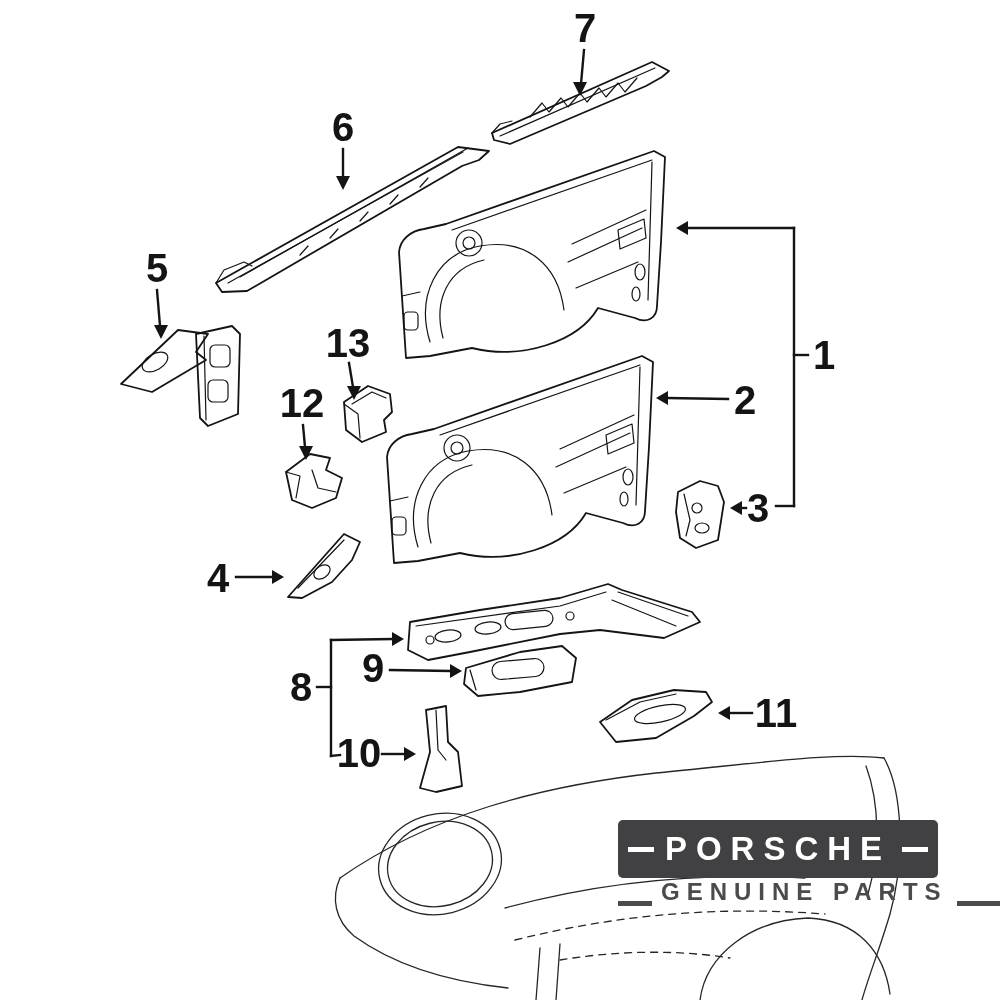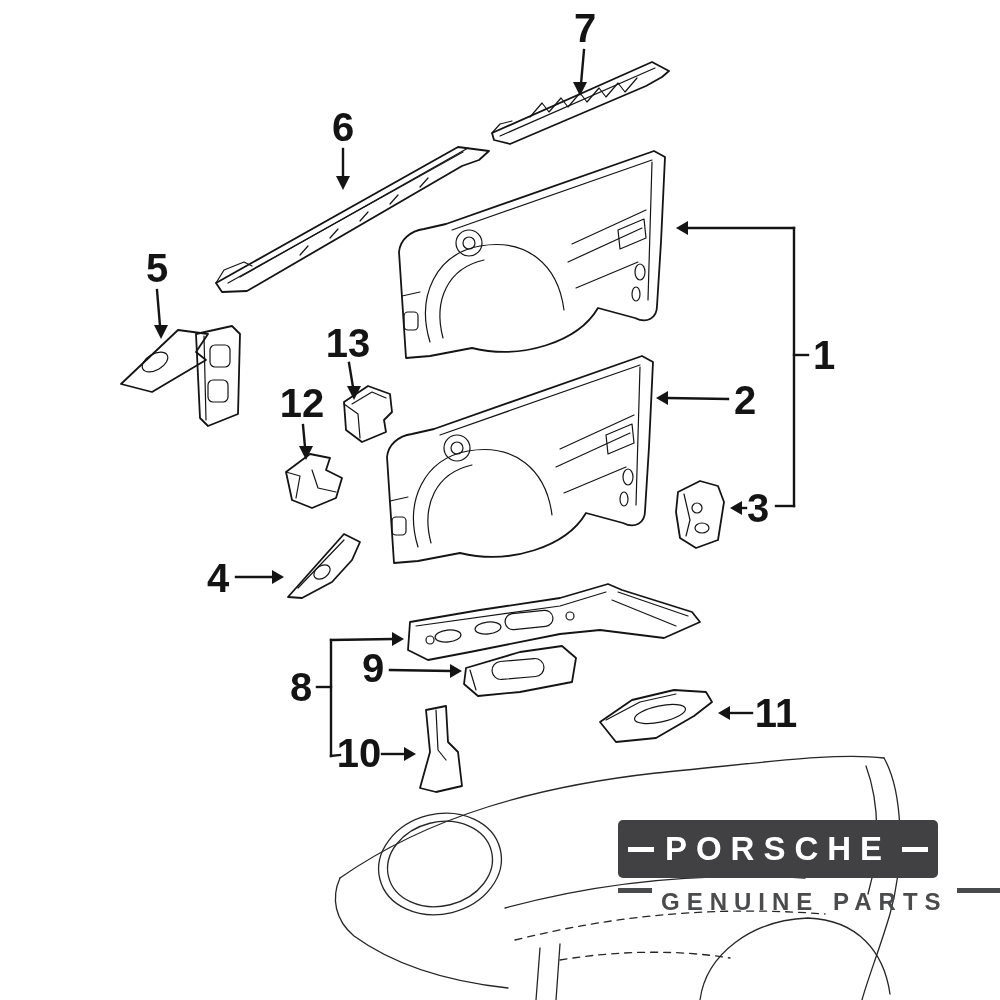--- a/index.html
+++ b/index.html
@@ -65,22 +65,21 @@
     flex: 1;
     text-align: center;
     color: var(--primary-text, #ffffff);
     font-size: 33px;
     font-weight: 700;
     letter-spacing: 9px;
     white-space: nowrap;
   }
   .logo-sub {
     display: flex;
-    align-items: flex-start;
-    margin-top: 10px;
+    align-items: flex-end;
     gap: 9px;
     width: 382px;
   }
   .sub-rule { height: 5px; background: var(--secondary-text, #4a4b4d); }
   .sub-rule.left { flex: 0 0 34px; }
   .sub-rule.right { flex: 1; }
   .sub-word {
     color: var(--secondary-text, #4a4b4d);
     font-size: 24px;
     font-weight: 700;

